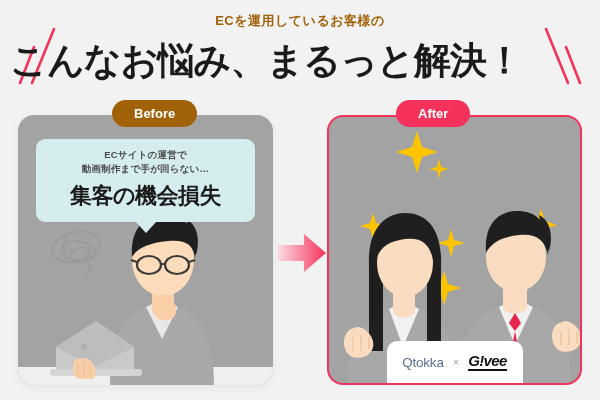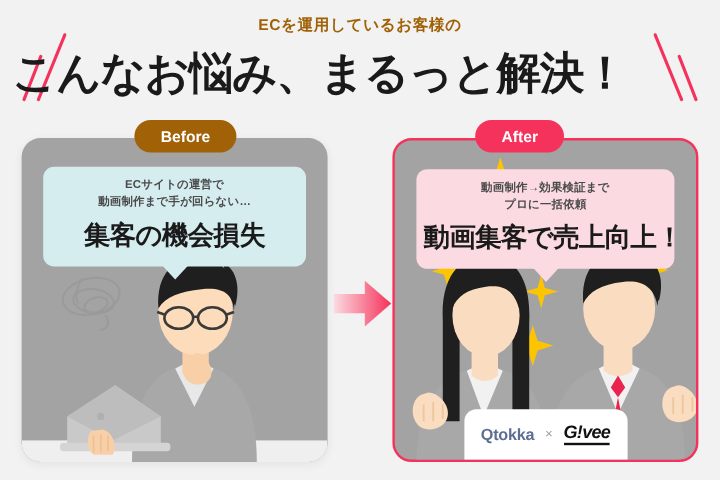--- a/index.html
+++ b/index.html
@@ -73,21 +73,21 @@
   .arrow{position:absolute;left:278px;top:232px;width:48px;height:42px;}
 
   
   .logos{
     position:absolute;left:50%;margin-left:-68px;bottom:0;
     width:136px;height:42px;background:#ffffff;
     border-top-left-radius:10px;border-top-right-radius:10px;
     display:flex;align-items:center;justify-content:center;gap:9px;
     z-index:4;
   }
-  .logo-qtokka{font-size:13.5px;font-weight:700;color:#5c6f93;letter-spacing:-.2px;}
+  .logo-qtokka{font-size:13.5px;font-weight:400;color:#5c6f93;letter-spacing:-.2px;}
   .logo-x{font-size:11px;color:#9a9a9a;}
   .logo-givee{
     font-size:15px;font-weight:900;font-style:italic;color:#111111;
     letter-spacing:-.6px;border-bottom:2.5px solid #111111;line-height:1.05;
   }
 </style>
 </head>
 <body>
 
 <div class="stage">
@@ -205,26 +205,20 @@
         <path d="M210 98 C222 104 224 120 220 134 L214 120 Z" fill="#1f1f1f"></path>
 
         <path d="M186 196 L180 206 L186 214 L192 206 Z" fill="#e8254e"></path>
         <path d="M186 214 L179 250 L186 260 L193 250 Z" fill="#e8254e"></path>
 
         <path d="M230 206 C222 210 220 224 228 232 C236 238 250 234 252 224 C254 214 244 204 236 204 Z" fill="#fadcc0"></path>
         <path d="M232 214 L232 228 M240 212 L240 228 M248 214 L248 226" stroke="#eec79f" stroke-width="1.6"></path>
       </svg>
     </div>
 
-    <div class="panel pink">
-      <div class="lead">動画制作→効果検証まで</div>
-      <div class="lead">プロに一括依頼</div>
-      <div class="big">動画集客で売上向上！</div>
-      <div class="tail"></div>
-    </div>
 
     <div class="logos">
       <span class="logo-qtokka">Qtokka</span>
       <span class="logo-x">×</span>
       <span class="logo-givee">G!vee</span>
     </div>
   </div>
 
   <div class="badge after">After</div>
 

